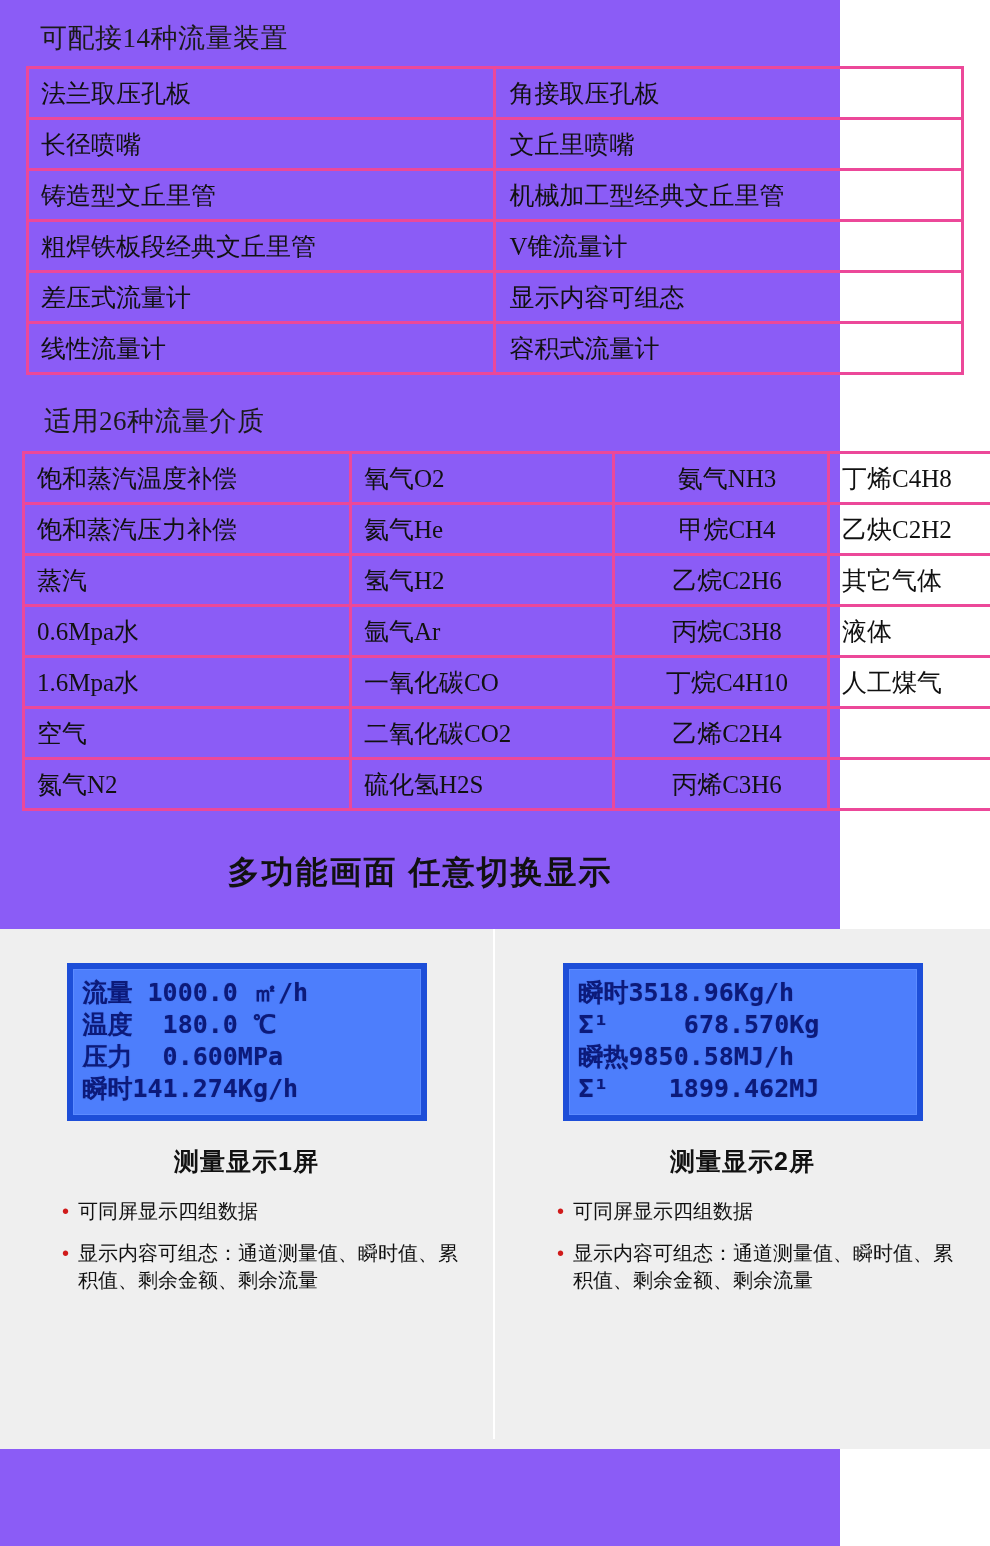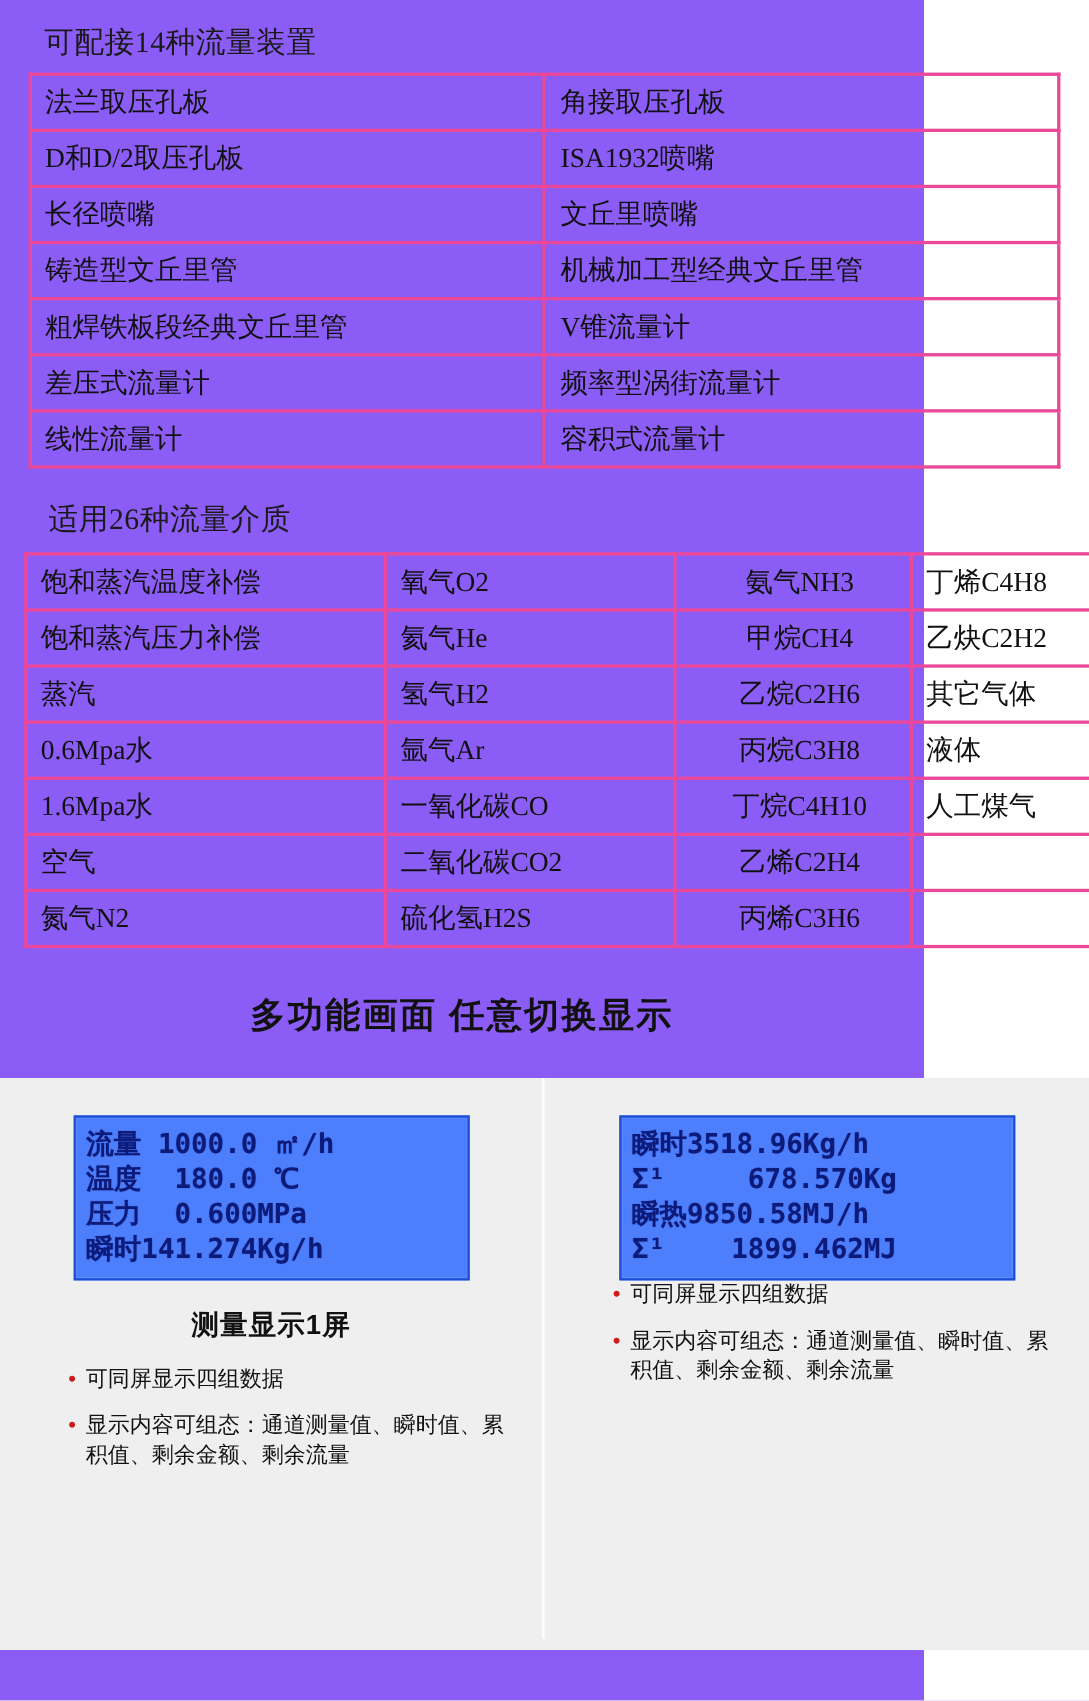--- a/index.html
+++ b/index.html
@@ -94,21 +94,21 @@
     text-align: center;
     position: relative;
   }
   .panel.left { border-right: 2px solid #ffffff; }
 
   
   .lcd {
     width: 360px;
     margin: 0 auto;
     background: #4d7efc;
-    border: 2px solid #1d4ed8;
+    border: 6px solid #1d4ed8;
     box-shadow: inset 0 0 0 1px #5c8bff;
     padding: 8px 6px 10px 10px;
     box-sizing: border-box;
     text-align: left;
   }
   .lcd-line {
     font-family: "DejaVu Sans Mono", "Liberation Mono", monospace;
     font-size: 25px;
     line-height: 1.28;
     color: #0c1a7a;
@@ -156,38 +156,34 @@
 
   <div class="sec-title" id="devices-title">可配接14种流量装置</div>
 
   <table class="grid" id="devices-table">
     <tbody>
       <tr>
         <td class="c1">法兰取压孔板</td>
         <td class="c2">角接取压孔板</td>
       </tr>
       <tr>
-        <td class="c1">D和D/2取压孔板</td>
-        <td class="c2">ISA1932喷嘴</td>
-      </tr>
-      <tr>
         <td class="c1">长径喷嘴</td>
         <td class="c2">文丘里喷嘴</td>
       </tr>
       <tr>
         <td class="c1">铸造型文丘里管</td>
         <td class="c2">机械加工型经典文丘里管</td>
       </tr>
       <tr>
         <td class="c1">粗焊铁板段经典文丘里管</td>
         <td class="c2">V锥流量计</td>
       </tr>
       <tr>
         <td class="c1">差压式流量计</td>
-        <td class="c2">频率型涡街流量计</td>
+        <td class="c2">显示内容可组态</td>
       </tr>
       <tr>
         <td class="c1">线性流量计</td>
         <td class="c2">容积式流量计</td>
       </tr>
     </tbody>
   </table>
 
   <div class="sec-title" id="media-title">适用26种流量介质</div>
 
@@ -262,20 +258,21 @@
       </div>
     </div>
 
     <div class="panel right">
       <div class="lcd">
         <div class="lcd-line">瞬时3518.96Kg/h</div>
         <div class="lcd-line">Σ¹     678.570Kg</div>
         <div class="lcd-line">瞬热9850.58MJ/h</div>
         <div class="lcd-line">Σ¹    1899.462MJ</div>
       </div>
+      <div class="panel-caption">测量显示2屏</div>
       <div class="bullets">
         <div class="bullet">
           <span class="dot">•</span>
           <span>可同屏显示四组数据</span>
         </div>
         <div class="bullet">
           <span class="dot">•</span>
           <span>显示内容可组态：通道测量值、瞬时值、累积值、剩余金额、剩余流量</span>
         </div>
       </div>

